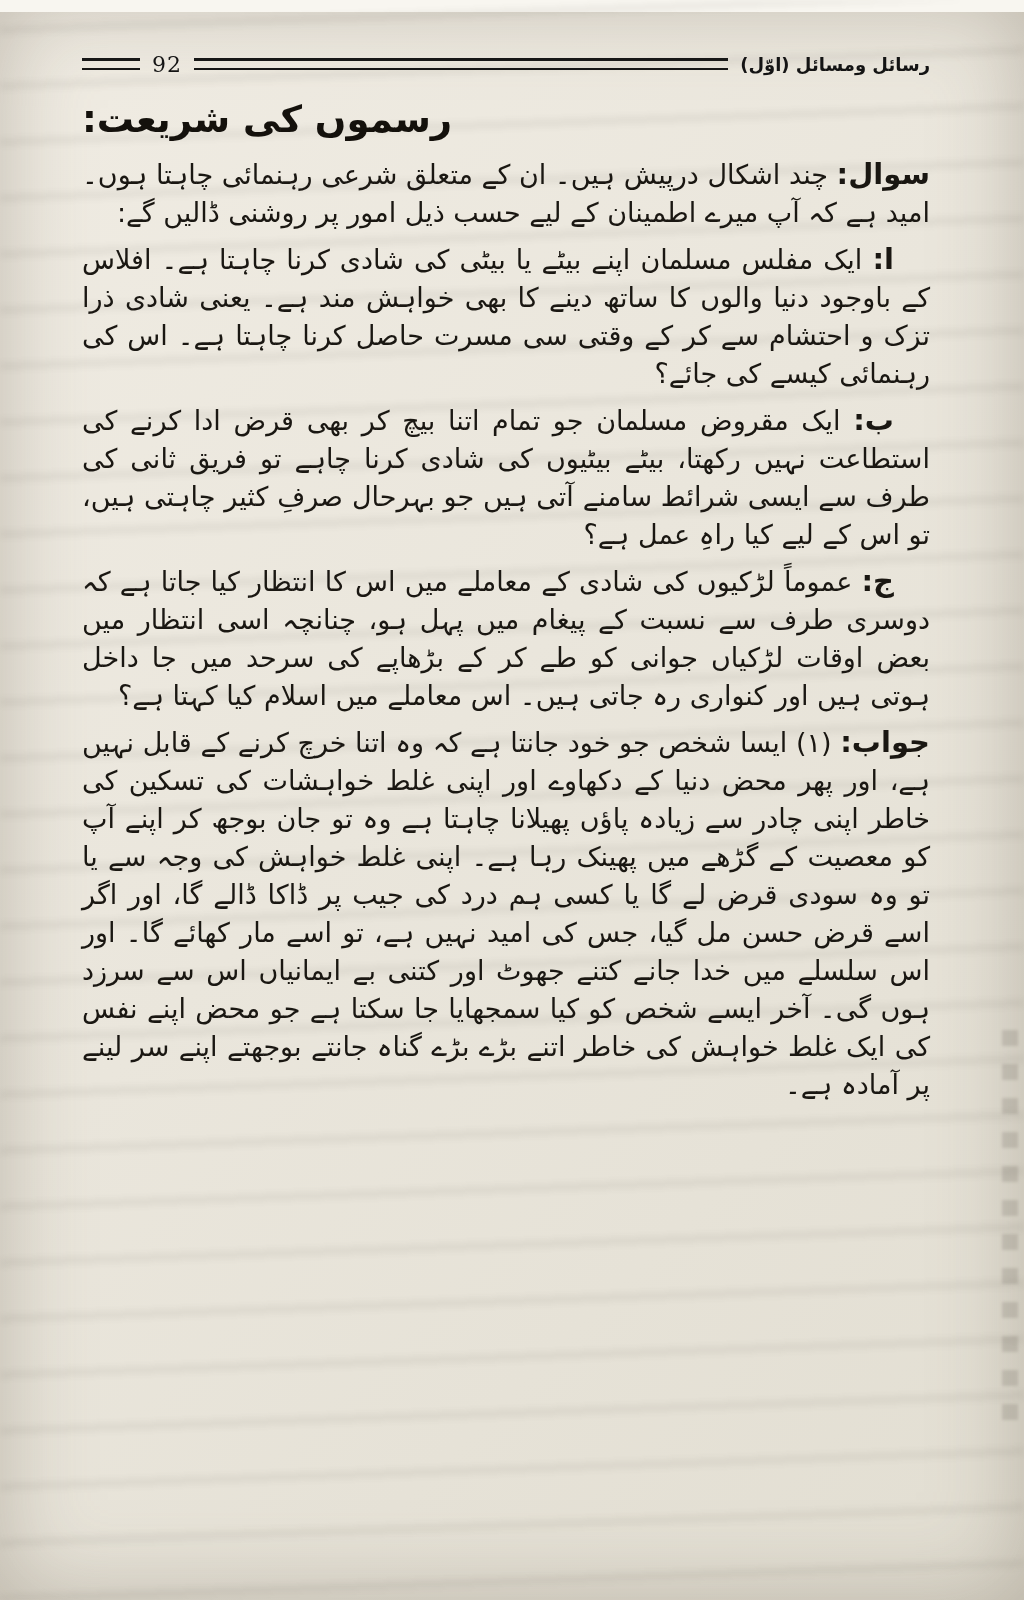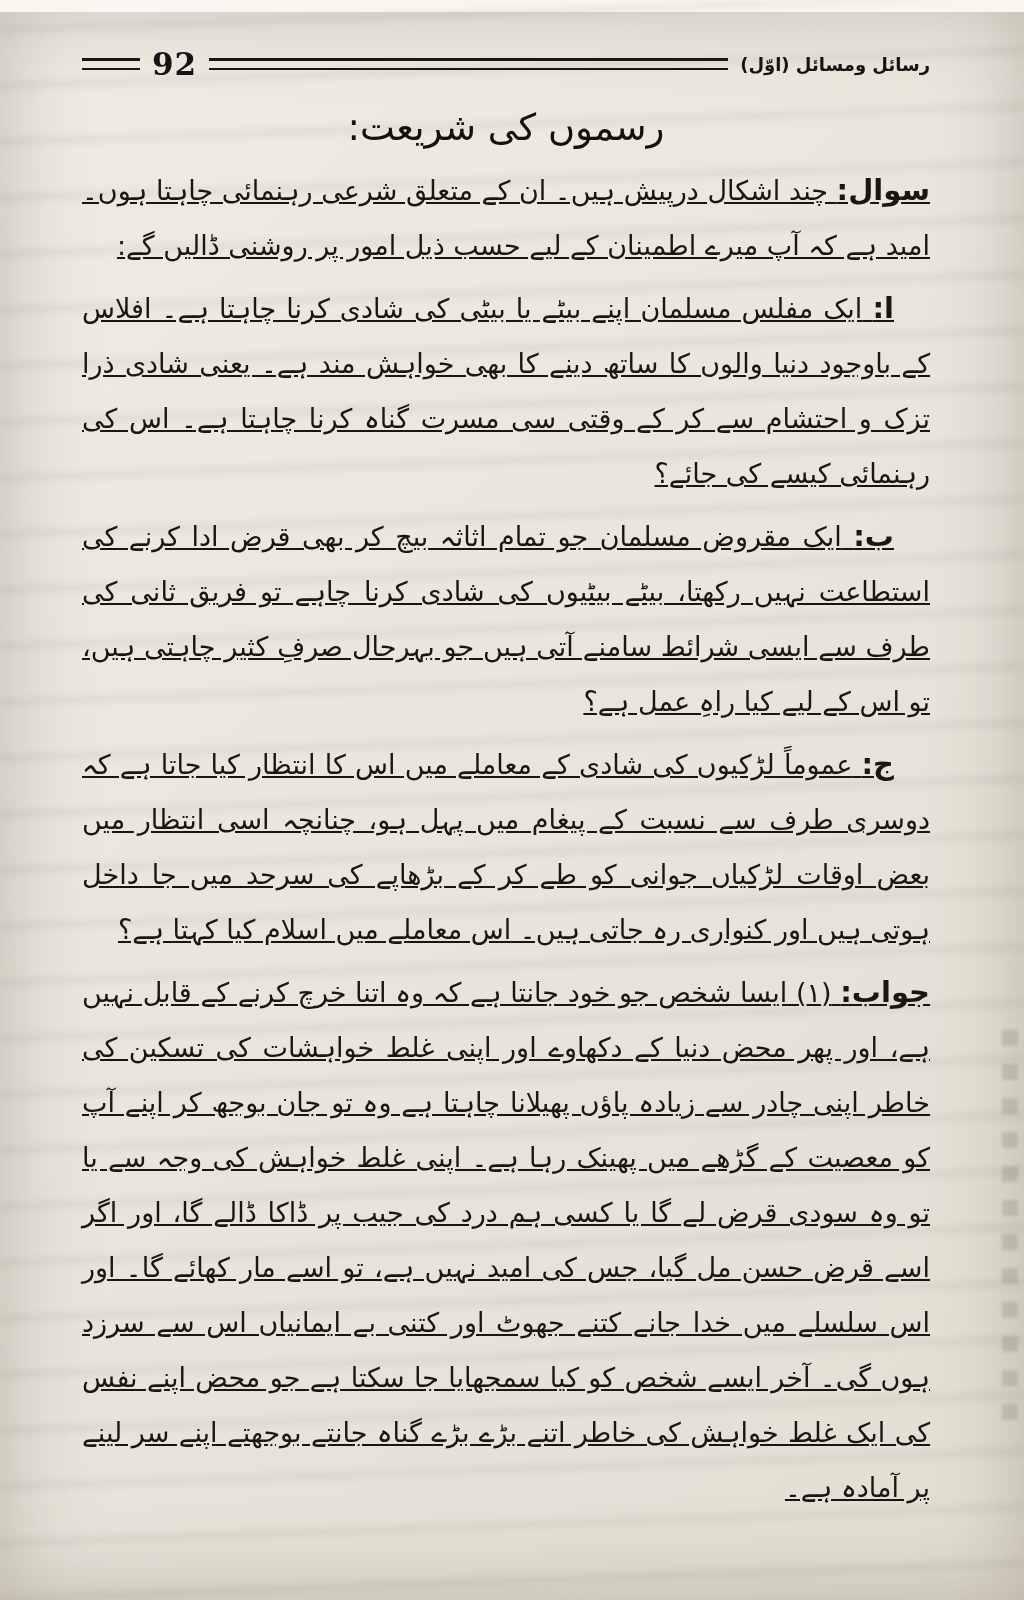--- a/index.html
+++ b/index.html
@@ -41,34 +41,34 @@
     direction:ltr;display:flex;align-items:center;gap:12px;
     height:44px;margin-bottom:6px;
   }
   .rule{
     height:7px;
     border-top:3px solid #171717;border-bottom:2px solid #171717;
   }
   .rule-short{width:58px;}
   .rule-long{flex:1;}
   .pagenum{
-    font-size:31px;font-weight:bold;color:#141414;letter-spacing:1px;
+    font-size:22px;font-weight:normal;color:#141414;letter-spacing:1px;
     font-family:"DejaVu Serif", serif;
   }
   .book-title{
     direction:rtl;font-size:18px;font-weight:bold;color:#141414;
     white-space:nowrap;
   }
   h1.heading{
-    text-align:center;font-size:37px;font-weight:normal;
-    margin:20px 0 14px 0;color:#14110c;
+    text-align:left;font-size:37px;font-weight:bold;
+    margin:12px 0 14px 0;color:#14110c;
   }
   p.para{
-    font-size:27px;line-height:55px;text-align:justify;
-    margin:0 0 8px 0;color:#1a1712;text-decoration:underline;
+    font-size:27px;line-height:38px;text-align:justify;
+    margin:0 0 8px 0;color:#1a1712;
   }
   p.para .label{font-weight:bold;font-size:29px;}
   p.indent{text-indent:36px;}
 </style>
 </head>
 <body>
 
 <div class="page">
   <div class="top-strip"></div>
   <div class="ghost"></div>
@@ -80,23 +80,23 @@
       <span class="rule rule-short"></span>
       <span class="pagenum">92</span>
       <span class="rule rule-long"></span>
       <span class="book-title">رسائل ومسائل (اوّل)</span>
     </header>
 
     <h1 class="heading">رسموں کی شریعت:</h1>
 
     <p class="para"><span class="label">سوال:</span>&nbsp;<span>چند اشکال درپیش ہیں۔ ان کے متعلق شرعی رہنمائی چاہتا ہوں۔ امید ہے کہ آپ میرے اطمینان کے لیے حسب ذیل امور پر روشنی ڈالیں گے:</span></p>
 
-    <p class="para indent"><span class="label">ا:</span>&nbsp;<span>ایک مفلس مسلمان اپنے بیٹے یا بیٹی کی شادی کرنا چاہتا ہے۔ افلاس کے باوجود دنیا والوں کا ساتھ دینے کا بھی خواہش مند ہے۔ یعنی شادی ذرا تزک و احتشام سے کر کے وقتی سی مسرت گناہ کرنا چاہتا ہے۔ اس کی رہنمائی کیسے کی جائے؟</span></p>
+    <p class="para indent"><span class="label">ا:</span>&nbsp;<span>ایک مفلس مسلمان اپنے بیٹے یا بیٹی کی شادی کرنا چاہتا ہے۔ افلاس کے باوجود دنیا والوں کا ساتھ دینے کا بھی خواہش مند ہے۔ یعنی شادی ذرا تزک و احتشام سے کر کے وقتی سی مسرت حاصل کرنا چاہتا ہے۔ اس کی رہنمائی کیسے کی جائے؟</span></p>
 
-    <p class="para indent"><span class="label">ب:</span>&nbsp;<span>ایک مقروض مسلمان جو تمام اثاثہ بیچ کر بھی قرض ادا کرنے کی استطاعت نہیں رکھتا، بیٹے بیٹیوں کی شادی کرنا چاہے تو فریق ثانی کی طرف سے ایسی شرائط سامنے آتی ہیں جو بہرحال صرفِ کثیر چاہتی ہیں، تو اس کے لیے کیا راہِ عمل ہے؟</span></p>
+    <p class="para indent"><span class="label">ب:</span>&nbsp;<span>ایک مقروض مسلمان جو تمام اتنا بیچ کر بھی قرض ادا کرنے کی استطاعت نہیں رکھتا، بیٹے بیٹیوں کی شادی کرنا چاہے تو فریق ثانی کی طرف سے ایسی شرائط سامنے آتی ہیں جو بہرحال صرفِ کثیر چاہتی ہیں، تو اس کے لیے کیا راہِ عمل ہے؟</span></p>
 
     <p class="para indent"><span class="label">ج:</span>&nbsp;<span>عموماً لڑکیوں کی شادی کے معاملے میں اس کا انتظار کیا جاتا ہے کہ دوسری طرف سے نسبت کے پیغام میں پہل ہو، چنانچہ اسی انتظار میں بعض اوقات لڑکیاں جوانی کو طے کر کے بڑھاپے کی سرحد میں جا داخل ہوتی ہیں اور کنواری رہ جاتی ہیں۔ اس معاملے میں اسلام کیا کہتا ہے؟</span></p>
 
 
     <p class="para"><span class="label">جواب:</span>&nbsp;<span>(۱) ایسا شخص جو خود جانتا ہے کہ وہ اتنا خرچ کرنے کے قابل نہیں ہے، اور پھر محض دنیا کے دکھاوے اور اپنی غلط خواہشات کی تسکین کی خاطر اپنی چادر سے زیادہ پاؤں پھیلانا چاہتا ہے وہ تو جان بوجھ کر اپنے آپ کو معصیت کے گڑھے میں پھینک رہا ہے۔ اپنی غلط خواہش کی وجہ سے یا تو وہ سودی قرض لے گا یا کسی ہم درد کی جیب پر ڈاکا ڈالے گا، اور اگر اسے قرض حسن مل گیا، جس کی امید نہیں ہے، تو اسے مار کھائے گا۔ اور اس سلسلے میں خدا جانے کتنے جھوٹ اور کتنی بے ایمانیاں اس سے سرزد ہوں گی۔ آخر ایسے شخص کو کیا سمجھایا جا سکتا ہے جو محض اپنے نفس کی ایک غلط خواہش کی خاطر اتنے بڑے بڑے گناہ جانتے بوجھتے اپنے سر لینے پر آمادہ ہے۔</span></p>
 
   </div>
 </div>
 
 </body></html>

